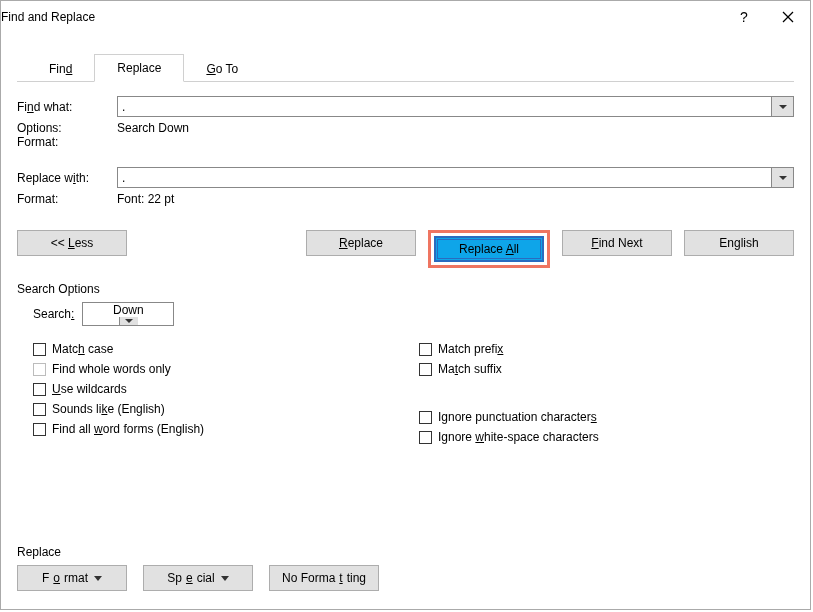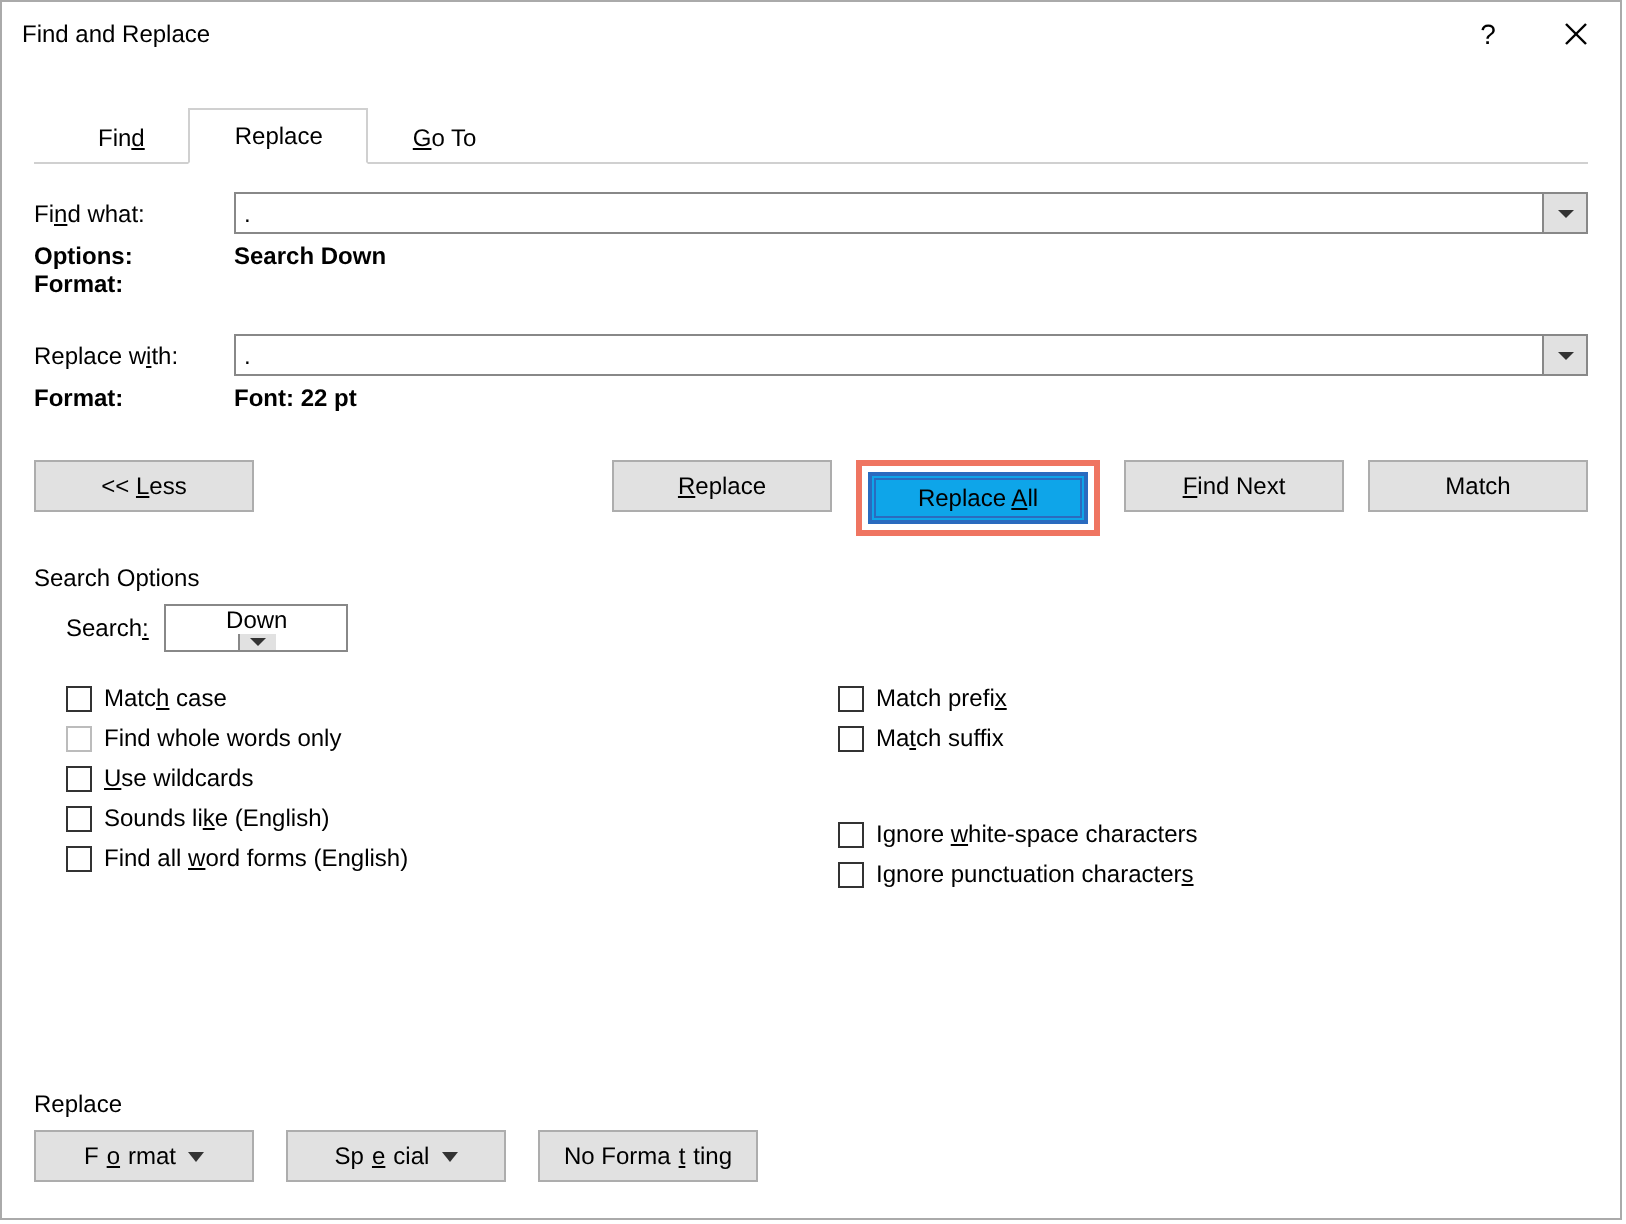--- a/index.html
+++ b/index.html
@@ -15,21 +15,20 @@
   .dialog{
     border:1px solid #aaa;
     width:811px;height:610px;
     box-sizing:border-box;
     position:relative;
   }
   
   .titlebar{
     height:32px;
     display:flex;align-items:center;
-    padding-left:10px;
   }
   .titlebar .title{font-size:12px;}
   .titlebar .spacer{flex:1}
   .titlebar .btn{
     width:44px;height:32px;
     display:flex;align-items:center;justify-content:center;
     font-size:14px;
   }
   .titlebar .help{font-size:14px;font-weight:normal;width:44px;}
   .titlebar .close{font-size:16px}
@@ -98,21 +97,20 @@
   }
   .chev{
     width:0;height:0;
     border-left:4px solid transparent;
     border-right:4px solid transparent;
     border-top:4px solid #333;
   }
   .static-line{
     font-size:12px;
     display:flex;
-    font-weight:bold;
   }
   .static-line .label-col{width:100px}
   .static-line .val{flex:1}
   
   .actions{
     margin-top:24px;
     display:flex;
     gap:12px;
     justify-content:flex-start;
   }
@@ -272,21 +270,21 @@
     </div>
 
     <div class="actions">
       <button class="std less">&lt;&lt; <span class="u">L</span>ess</button>
       <span class="gap"></span>
       <button class="std"><span class="u">R</span>eplace</button>
       <span class="highlight-wrap">
         <button class="std">Replace <span class="u">A</span>ll</button>
       </span>
       <button class="std"><span class="u">F</span>ind Next</button>
-      <button class="std">Match</button>
+      <button class="std">English</button>
     </div>
 
     <div class="section-title">Search Options</div>
     <div style="margin-left:16px">
       <div class="search-row">
         <span>Search<span class="u">:</span></span>
         <div class="select">
           <span>Down</span>
           <div class="dd">
               <div class="chev"></div>
@@ -323,25 +321,25 @@
             <div class="box"></div>
             <span>Match prefi<span class="u">x</span></span>
           </div>
         <div class="chk">
             <div class="box"></div>
             <span>Ma<span class="u">t</span>ch suffix</span>
           </div>
         <div style="height:22px"></div>
         <div class="chk">
             <div class="box"></div>
+            <span>Ignore punctuation character<span class="u">s</span></span>
+          </div>
+        <div class="chk">
+            <div class="box"></div>
             <span>Ignore <span class="u">w</span>hite-space characters</span>
-          </div>
-        <div class="chk">
-            <div class="box"></div>
-            <span>Ignore punctuation character<span class="u">s</span></span>
           </div>
       </div>
     </div>
 
     <div class="bottom">
       <div class="section-title">Replace</div>
       <div class="btns">
         <button class="small">F<span class="u">o</span>rmat <span class="tri"></span></button>
         <button class="small">Sp<span class="u">e</span>cial <span class="tri"></span></button>
         <button class="small">No Forma<span class="u">t</span>ting</button>

